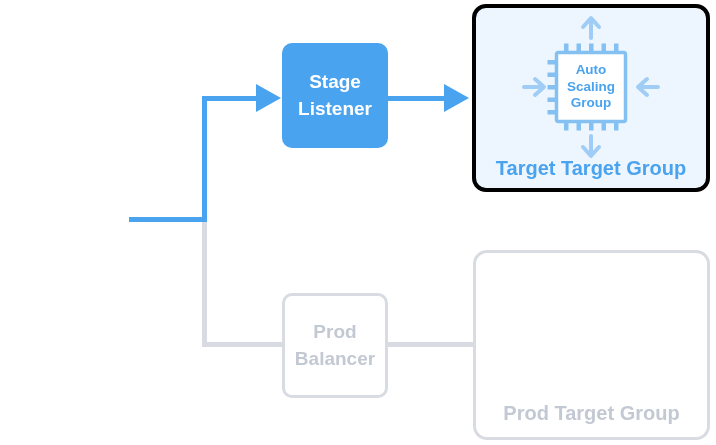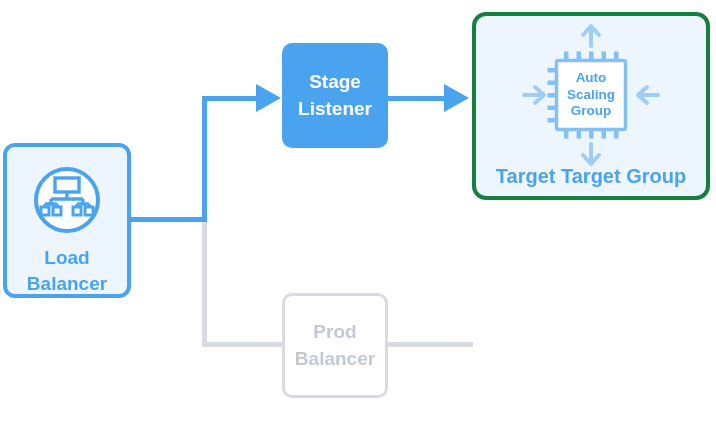--- a/index.html
+++ b/index.html
@@ -23,22 +23,22 @@
     font-size:19px;font-weight:600;line-height:1.35;}
   .lb-icon-wrap{margin-top:18px;line-height:0;}
 
   .listener{left:282px;top:43px;width:106px;height:105px;border-radius:10px;
     display:flex;align-items:center;justify-content:center;text-align:center;}
   .listener .txt{font-size:19px;font-weight:600;line-height:1.4;width:92px;}
   .stage-listener{background:#4aa3ef;color:#ffffff;}
   .prod-listener{top:293px;background:#ffffff;border:3px solid #d8dce2;color:#c3c9d3;}
 
   .target-group{border-radius:14px;}
-  .stage-tg{left:472px;top:12px;width:238px;height:188px;background:#edf6fe;
-    border:4px solid #15803d;}
+  .stage-tg{left:472px;top:4px;width:238px;height:188px;background:#edf6fe;
+    border:4px solid #000000;}
   .prod-tg{left:473px;top:250px;width:237px;height:190px;background:#ffffff;
     border:3px solid #d8dce2;}
   .tg-label{position:absolute;left:0;right:0;bottom:8px;text-align:center;
     font-size:20px;font-weight:600;}
   .stage-tg .tg-label{color:#4aa3ef;}
   .prod-tg .tg-label{color:#c3c9d3;bottom:12px;}
 
   .asg-svg{position:absolute;left:40px;top:4px;}
   .asg-text{position:absolute;left:80px;top:44px;width:70px;height:70px;
     display:flex;align-items:center;justify-content:center;text-align:center;
@@ -54,34 +54,20 @@
   <div class="line blue" style="left:204px;top:96px;width:53px;height:5px;"></div>
   <div class="arrowhead" style="left:256px;top:84px;"></div>
 
   <div class="line blue" style="left:387px;top:96px;width:57px;height:5px;"></div>
   <div class="arrowhead" style="left:444px;top:84px;"></div>
 
   <div class="line gray" style="left:202px;top:222px;width:5px;height:121px;"></div>
   <div class="line gray" style="left:202px;top:342px;width:80px;height:5px;"></div>
   <div class="line gray" style="left:388px;top:342px;width:85px;height:5px;"></div>
 
-  <div class="node lb-box">
-    <div class="lb-icon-wrap">
-      <svg width="70" height="70" viewBox="0 0 70 70" fill="none">
-        <circle cx="35" cy="35" r="31" stroke="#4aa3ef" stroke-width="4" fill="#ffffff"></circle>
-        <rect x="23" y="13" width="24" height="14" stroke="#4aa3ef" stroke-width="3.4" fill="#ffffff"></rect>
-        <path d="M35 27 V34 M19 34 H51 M19 34 V39 M51 34 V39 M13 39 H25 M45 39 H57 M13 39 V42 M25 39 V42 M45 39 V42 M57 39 V42" stroke="#4aa3ef" stroke-width="3.4"></path>
-        <rect x="9" y="42" width="8" height="8" stroke="#4aa3ef" stroke-width="3" fill="#ffffff"></rect>
-        <rect x="21" y="42" width="8" height="8" stroke="#4aa3ef" stroke-width="3" fill="#ffffff"></rect>
-        <rect x="41" y="42" width="8" height="8" stroke="#4aa3ef" stroke-width="3" fill="#ffffff"></rect>
-        <rect x="53" y="42" width="8" height="8" stroke="#4aa3ef" stroke-width="3" fill="#ffffff"></rect>
-      </svg>
-    </div>
-    <div class="lb-label">Load Balancer</div>
-  </div>
 
   <div class="node listener stage-listener">
     <div class="txt">Stage Listener</div>
   </div>
 
   <div class="node listener prod-listener">
     <div class="txt">Prod Balancer</div>
   </div>
 
   <div class="node target-group stage-tg">
@@ -111,14 +97,17 @@
         <path d="M75 26 V8 M67 15 L75 6 L83 15"></path>
         <path d="M75 124 V142 M67 135 L75 144 L83 135"></path>
         <path d="M8 75 H26 M19 67 L28 75 L19 83"></path>
         <path d="M142 75 H124 M131 67 L122 75 L131 83"></path>
       </g>
     </svg>
     <div class="asg-text">Auto Scaling Group</div>
     <div class="tg-label">Target Target Group</div>
   </div>
 
+  <div class="node target-group prod-tg">
+    <div class="tg-label">Prod Target Group</div>
+  </div>
 
 </div>
 
 </body></html>

